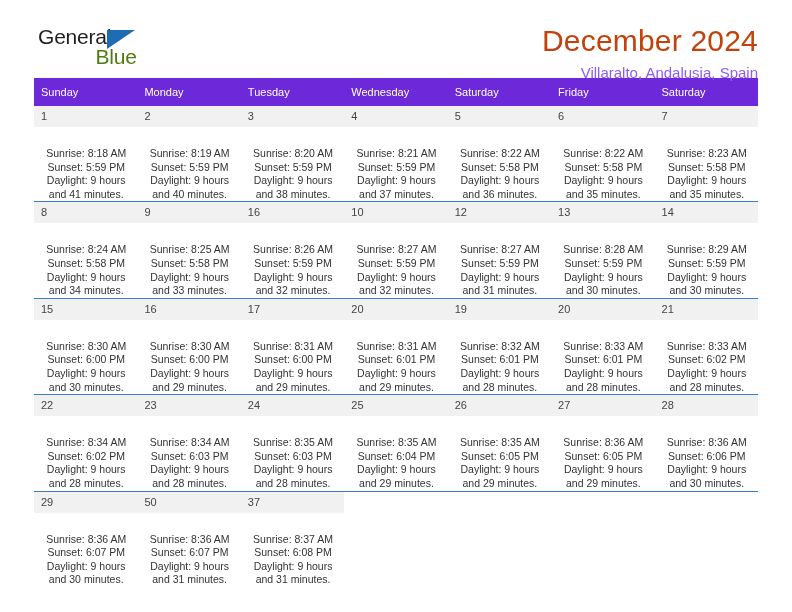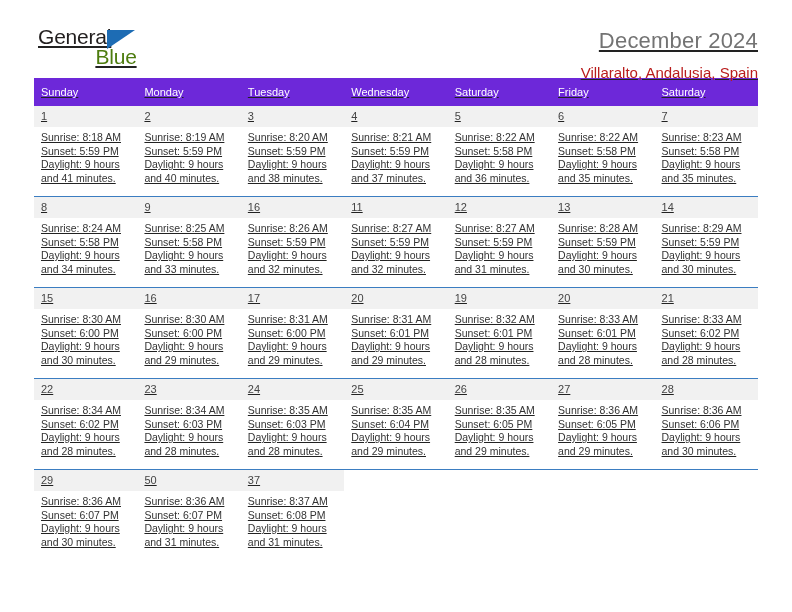--- a/index.html
+++ b/index.html
@@ -13,21 +13,20 @@
     font-family: "Liberation Sans", sans-serif;
     color: #222222;
     overflow: hidden;
   }
   .page {
     position: relative;
     width: 792px;
     height: 612px;
     box-sizing: border-box;
     padding: 0 34px;
-    text-decoration: underline;
   }
 
   
   .topbar {
     display: flex;
     align-items: flex-start;
     justify-content: space-between;
     padding-top: 26px;
     height: 72px;
     box-sizing: border-box;
@@ -62,29 +61,29 @@
     width: 0;
     height: 0;
     border-top: 19px solid #1d6cb4;
     border-right: 28px solid transparent;
   }
   .titles {
     text-align: right;
     padding-top: 0px;
   }
   .cal-title {
-    font-size: 22px;
-    color: #737373;
+    font-size: 30px;
+    color: #c2410c;
     line-height: 30px;
     font-weight: normal;
     letter-spacing: 0.2px;
   }
   .cal-subtitle {
     font-size: 15px;
-    color: #b91c1c;
+    color: #8b5cf6;
     line-height: 20px;
     margin-top: 7px;
   }
 
   
   .calendar {
     width: 724px;
     border-collapse: collapse;
     table-layout: fixed;
     margin-top: 6px;
@@ -115,24 +114,25 @@
     font-size: 11px;
     color: #444444;
     padding: 4px 0 4px 7px;
     height: 13px;
     line-height: 13px;
   }
   .daynum.empty {
     background: #ffffff;
   }
   .events {
-    padding: 4px 6px 0 7px;
+    padding: 20px 6px 0 7px;
     font-size: 10.5px;
     line-height: 13.6px;
     color: #333333;
+    text-align: center;
   }
   .events div {
     white-space: nowrap;
   }
 </style>
 </head>
 <body>
 
 <div class="page">
 
@@ -251,21 +251,21 @@
           <td>
             <div class="daynum">16</div>
             <div class="events">
               <div>Sunrise: 8:26 AM</div>
               <div>Sunset: 5:59 PM</div>
               <div>Daylight: 9 hours</div>
               <div>and 32 minutes.</div>
             </div>
           </td>
           <td>
-            <div class="daynum">11</div>
+            <div class="daynum">10</div>
             <div class="events">
               <div>Sunrise: 8:27 AM</div>
               <div>Sunset: 5:59 PM</div>
               <div>Daylight: 9 hours</div>
               <div>and 32 minutes.</div>
             </div>
           </td>
           <td>
             <div class="daynum">12</div>
             <div class="events">

